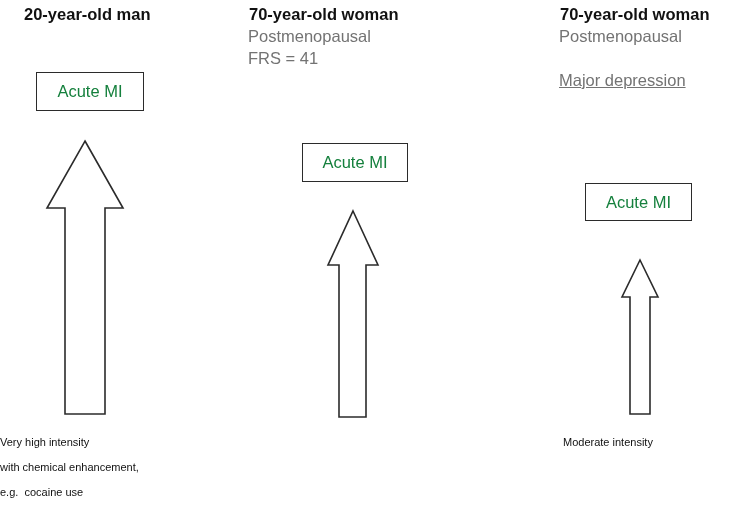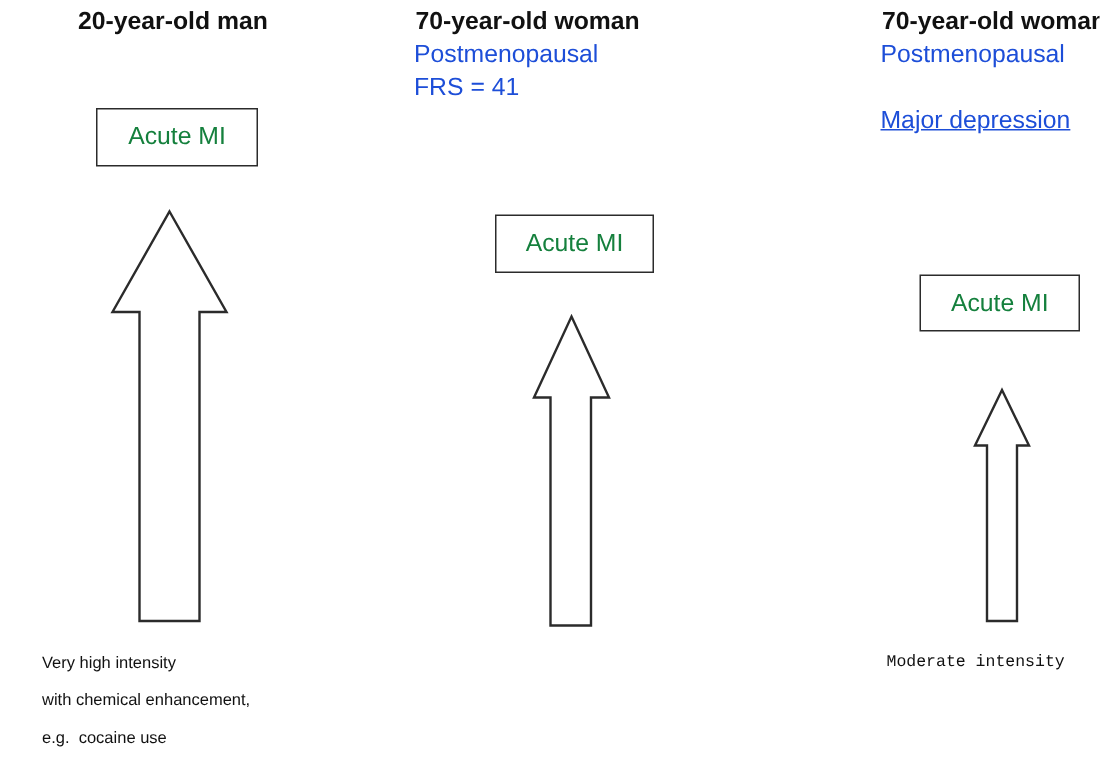--- a/index.html
+++ b/index.html
@@ -14,37 +14,36 @@
     overflow: hidden;
     font-family: "Liberation Sans", sans-serif;
     color: #111111;
     -webkit-font-smoothing: antialiased;
   }
   .canvas {
     position: absolute;
     inset: 0;
     width: 640px;
     height: 506px;
-    margin-left: 28px;
   }
   .col-header {
     position: absolute;
     font-size: 16.5px;
     font-weight: bold;
     line-height: 22px;
     white-space: nowrap;
     color: #111111;
   }
   .col-sub {
     position: absolute;
     font-size: 16.5px;
     font-weight: normal;
     line-height: 22px;
     white-space: pre;
-    color: #1d4ed8;
+    color: #737373;
   }
   .mi-box {
     position: absolute;
     box-sizing: border-box;
     border: 1.5px solid #2b2b2b;
     background: #ffffff;
     display: flex;
     align-items: center;
     justify-content: center;
     font-size: 16.5px;
@@ -101,15 +100,15 @@
   <div class="col-header" style="left:560px; top:3px;">70-year-old woman</div>
   <div class="col-sub" style="left:559px; top:25px;">Postmenopausal</div>
   <div class="col-sub" style="left:559px; top:69px;text-decoration:underline;">Major depression</div>
 
   <div class="mi-box" style="left:585px; top:183px; width:107px; height:38px;">Acute MI</div>
 
   <svg class="arrow-svg" style="left:619px; top:257px;" width="42" height="161" viewBox="0 0 42 161">
     <polygon class="arrow-shape" points="21,3 39,40 31,40 31,157 11,157 11,40 3,40"></polygon>
   </svg>
 
-  <div class="caption" style="left:563px; top:430px;font-family:Liberation Mono, monospace;">Moderate intensity</div>
+  <div class="caption" style="left:563px; top:430px;">Moderate intensity</div>
 
 </div>
 
 </body></html>

